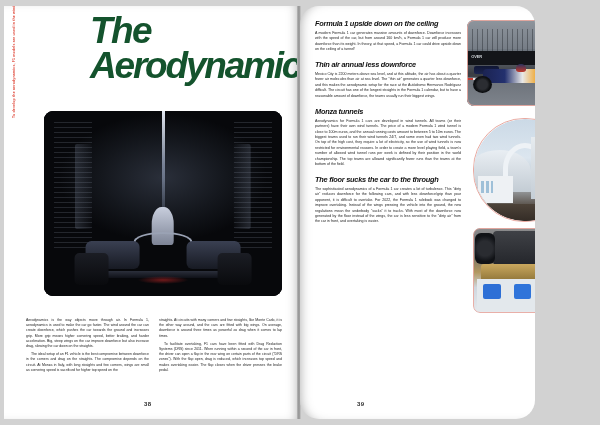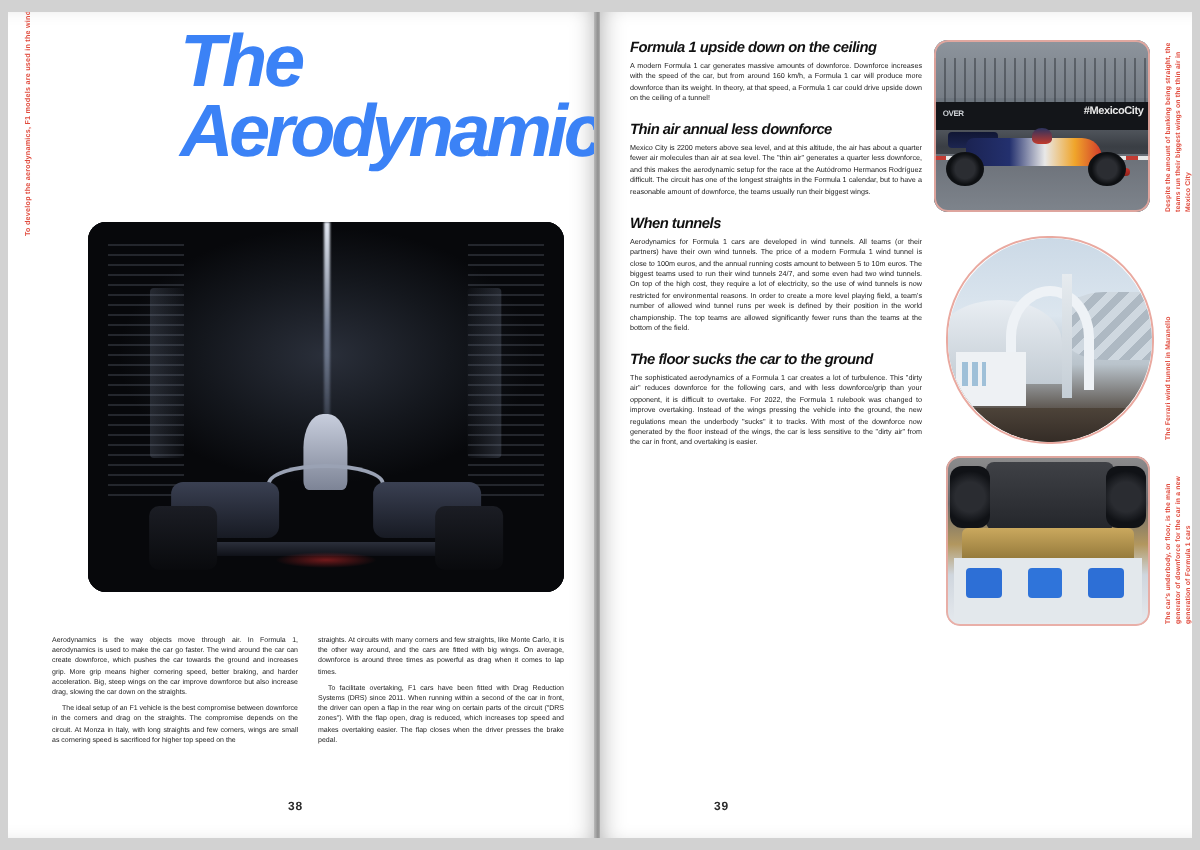--- a/index.html
+++ b/index.html
@@ -12,33 +12,33 @@
   .spread{
     position:absolute;left:0;top:0;width:600px;height:425px;
     background:#d2d2d2;
   }
   .page{
     position:absolute;top:6px;height:413px;background:#ffffff;
     overflow:hidden;
   }
   .page-left{left:4px;width:294px;
     box-shadow:inset -7px 0 12px -7px rgba(0,0,0,.35);}
-  .page-right{left:300px;width:296px;
-    box-shadow:inset 7px 0 12px -7px rgba(0,0,0,.35);}
+  .page-right{left:300px;width:235px;
+    box-shadow:inset 7px 0 12px -7px rgba(0,0,0,.35);border-radius:19px;}
   .gutter{
     position:absolute;left:297px;top:6px;width:4px;height:413px;
     background:linear-gradient(to right,#b9b9b9,#8f8f8f,#cfcfcf);
   }
 
   
   .title{
     position:absolute;left:86px;top:8px;width:200px;
     font-weight:bold;font-style:italic;
     font-size:37px;line-height:.94;letter-spacing:-1.6px;
-    color:#3b82f6;text-align:left;
+    color:#14532d;text-align:left;
   }
   .title .l1{display:block;}
   .title .l2{display:block;font-size:37px;letter-spacing:-2.2px;}
 
   .hero{
     position:absolute;left:40px;top:105px;width:238px;height:185px;
     border-radius:9px;overflow:hidden;
     background:#0a0a0c;
   }
   .hero .tunnel{
@@ -333,26 +333,26 @@
         <h2>Formula 1 upside down on the ceiling</h2>
         <div class="bodytext">A modern Formula 1 car generates massive amounts of downforce. Downforce increases with the speed of the car, but from around 160 km/h, a Formula 1 car will produce more downforce than its weight. In theory, at that speed, a Formula 1 car could drive upside down on the ceiling of a tunnel!</div>
       </div>
 
       <div class="sect">
         <h2>Thin air annual less downforce</h2>
         <div class="bodytext">Mexico City is 2200 meters above sea level, and at this altitude, the air has about a quarter fewer air molecules than air at sea level. The "thin air" generates a quarter less downforce, and this makes the aerodynamic setup for the race at the Autódromo Hermanos Rodríguez difficult. The circuit has one of the longest straights in the Formula 1 calendar, but to have a reasonable amount of downforce, the teams usually run their biggest wings.</div>
       </div>
 
       <div class="sect">
-        <h2>When tunnels</h2>
+        <h2>Monza tunnels</h2>
         <div class="bodytext">Aerodynamics for Formula 1 cars are developed in wind tunnels. All teams (or their partners) have their own wind tunnels. The price of a modern Formula 1 wind tunnel is close to 100m euros, and the annual running costs amount to between 5 to 10m euros. The biggest teams used to run their wind tunnels 24/7, and some even had two wind tunnels. On top of the high cost, they require a lot of electricity, so the use of wind tunnels is now restricted for environmental reasons. In order to create a more level playing field, a team's number of allowed wind tunnel runs per week is defined by their position in the world championship. The top teams are allowed significantly fewer runs than the teams at the bottom of the field.</div>
       </div>
 
       <div class="sect">
-        <h2>The floor sucks the car to the ground</h2>
+        <h2>The floor sucks the car to the through</h2>
         <div class="bodytext">The sophisticated aerodynamics of a Formula 1 car creates a lot of turbulence. This "dirty air" reduces downforce for the following cars, and with less downforce/grip than your opponent, it is difficult to overtake. For 2022, the Formula 1 rulebook was changed to improve overtaking. Instead of the wings pressing the vehicle into the ground, the new regulations mean the underbody "sucks" it to tracks. With most of the downforce now generated by the floor instead of the wings, the car is less sensitive to the "dirty air" from the car in front, and overtaking is easier.</div>
       </div>
 
     </div>
 
     <div class="rphoto photo1">
       <div class="ph1">
         <div class="sky"></div>
         <div class="fence"></div>
         <div class="board">

